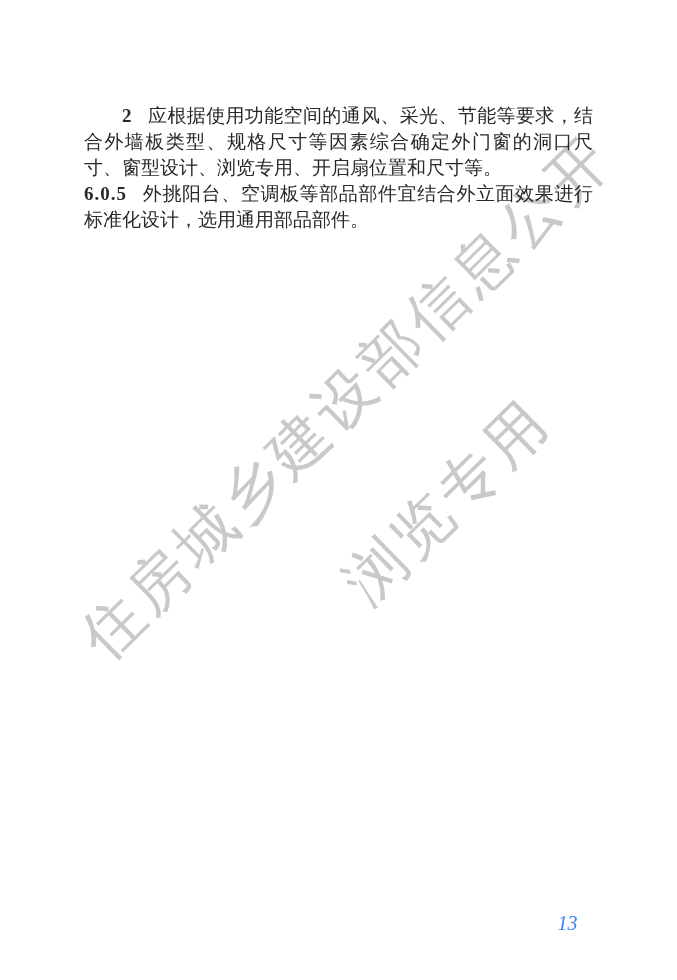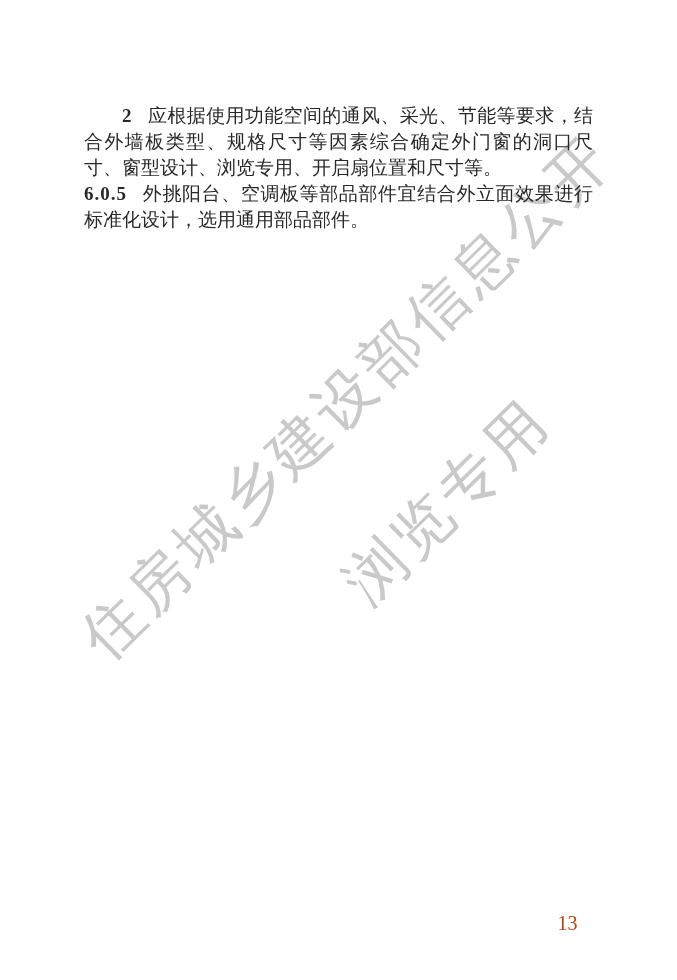--- a/index.html
+++ b/index.html
@@ -56,21 +56,22 @@
     top: 502px;
     transform: translate(-50%, -50%) rotate(-44.5deg);
   }
   .page-number {
     position: absolute;
     left: 540px;
     top: 912px;
     width: 55px;
     text-align: center;
     font-size: 20px;
-    color: #c2410c;
+    font-style: italic;
+    color: #3b82f6;
   }
 </style>
 </head>
 <body>
 
 <div class="page">
 
   <div class="watermark watermark-1" style="color: rgb(201, 201, 201);">住房城乡建设部信息公开</div>
 
   <div class="watermark watermark-2" style="color: rgb(201, 201, 201);">浏览专用</div>

